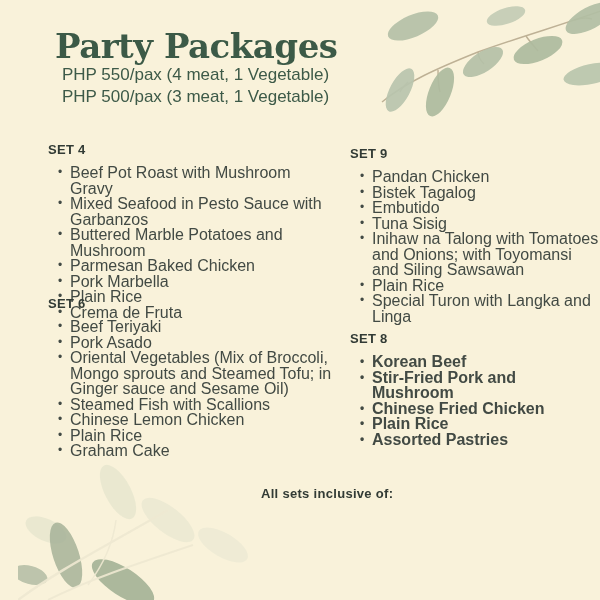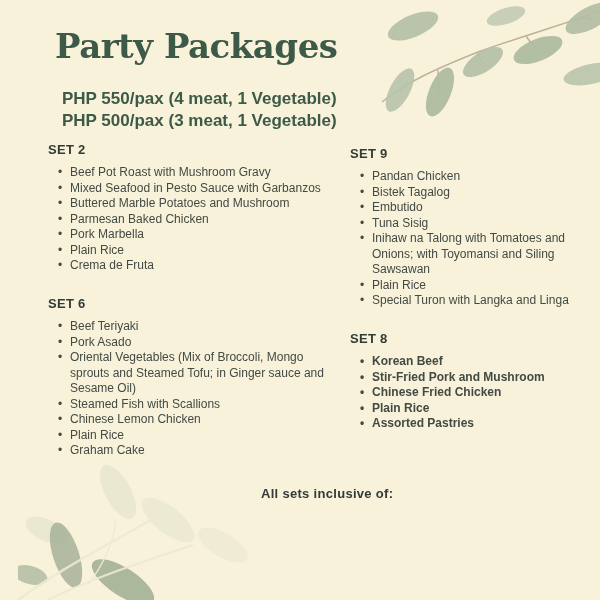--- a/index.html
+++ b/index.html
@@ -28,37 +28,37 @@
 
   .title{
     position:absolute;left:37px;top:26px;
     font-family:"DejaVu Serif",serif;
     font-weight:700;
     font-size:34px;
     letter-spacing:-0.5px;
     color:var(--title-green);
   }
   .prices{
-    position:absolute;left:44px;top:88px;
-    font-size:17px;font-weight:700;
+    position:absolute;left:44px;top:64px;
+    font-size:17px;font-weight:400;
     line-height:22px;
     color:var(--price-green);
   }
 
   .set{position:absolute;}
   .set h2, .inclusive h3{
     font-size:13px;font-weight:700;
     letter-spacing:.3px;
     color:var(--heading-dark);
     margin:0 0 8px 0;
   }
   ul.menu-list{
     list-style:none;
     padding-left:10px;
-    font-size:12px;
+    font-size:16px;
     line-height:15.5px;
     color:var(--body-text);
   }
   ul.menu-list li{
     position:relative;
     padding-left:12px;
   }
   ul.menu-list li::before{
     content:"\2022";
     position:absolute;left:0;top:0;
@@ -121,21 +121,21 @@
     </g>
   </svg>
 
   <h1 class="title">Party Packages</h1>
   <div class="prices">
     <div>PHP 550/pax (4 meat, 1 Vegetable)</div>
     <div>PHP 500/pax (3 meat, 1 Vegetable)</div>
   </div>
 
   <section class="set" id="set-5">
-    <h2>SET 2</h2>
+    <h2>SET 4</h2>
     <ul class="menu-list">
         <li>Beef Pot Roast with Mushroom Gravy</li>
         <li>Mixed Seafood in Pesto Sauce with Garbanzos</li>
         <li>Buttered Marble Potatoes and Mushroom</li>
         <li>Parmesan Baked Chicken</li>
         <li>Pork Marbella</li>
         <li>Plain Rice</li>
         <li>Crema de Fruta</li>
       </ul>
   </section>

